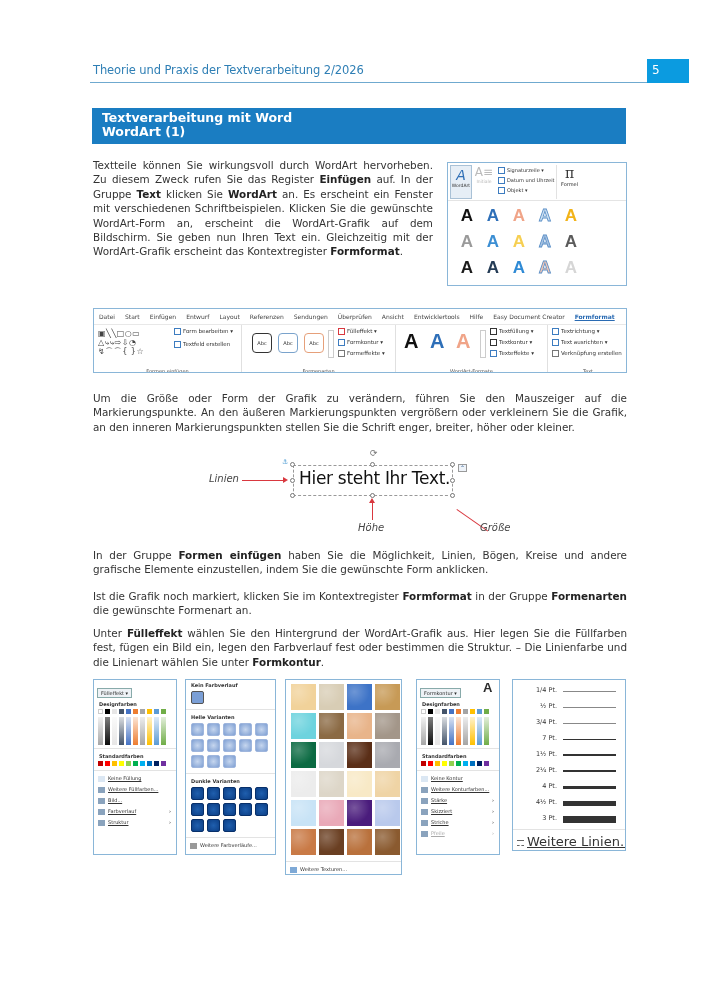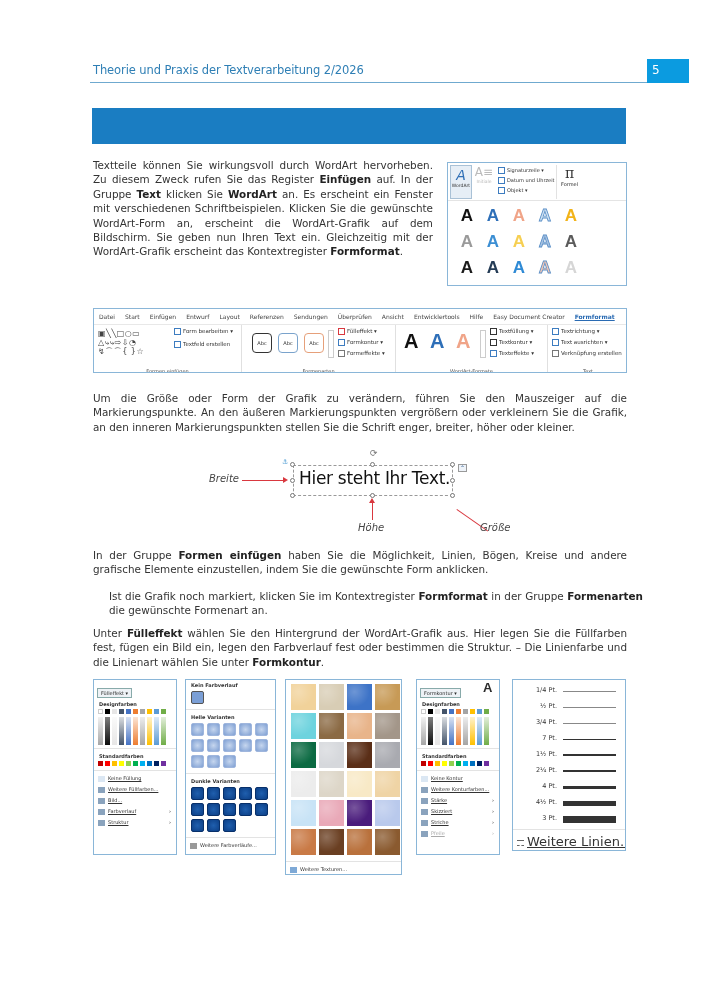--- a/index.html
+++ b/index.html
@@ -13,21 +13,21 @@
 
   
   .section-title { position: absolute; left: 92px; top: 108px; width: 534px; height: 36px; background: #1a7dc2; color: #fff; font-size: 12.5px; font-weight: bold; line-height: 14px; padding: 3px 0 0 10px; }
 
   
   .para { position: absolute; font-size: 10.4px; line-height: 14.4px; color: #333; text-align: justify; }
   .para b { font-weight: bold; color: #222; }
   .p1 { left: 93px; top: 158px; width: 340px; }
   .p2 { left: 93px; top: 391px; width: 534px; }
   .p3 { left: 93px; top: 548px; width: 534px; }
-  .p4 { left: 93px; top: 589px; width: 534px; margin-left: 16px; }
+  .p4 { left: 93px; top: 589px; width: 534px; }
   .p5 { left: 93px; top: 626px; width: 534px; }
 
   
   .shot { position: absolute; border: 1.5px solid #8ab6d8; background: #fff; overflow: hidden; font-family: "DejaVu Sans", sans-serif; }
 
   
   .wa-gallery { left: 447px; top: 162px; width: 180px; height: 124px; }
   .wa-ribbon { position: absolute; left: 0; top: 0; width: 100%; height: 38px; border-bottom: 1px solid #e4e4e4; }
   .wa-btn { position: absolute; left: 2px; top: 2px; width: 22px; height: 34px; border: 1px solid #a9c1d6; background: #e6eef6; text-align: center; }
   .wa-btn .glyph { font-size: 14px; color: #2f6fb6; font-style: italic; display: block; margin-top: 1px; }
@@ -100,20 +100,22 @@
   .weight-row .wline { position: absolute; left: 50px; width: 53px; background: #333; }
 </style>
 </head>
 <body>
 
 <div class="running-head">Theorie und Praxis der Textverarbeitung 2/2026</div>
 <div class="head-rule"></div>
 <div class="page-num">5</div>
 
 <div class="section-title">
+  <div>Textverarbeitung mit Word</div>
+  <div>WordArt (1)</div>
 </div>
 
 <p class="para p1"><span>Textteile können Sie wirkungsvoll durch WordArt hervorheben. Zu diesem Zweck rufen Sie das Register </span><b>Einfügen</b><span> auf. In der Gruppe </span><b>Text</b><span> klicken Sie </span><b>WordArt</b><span> an. Es erscheint ein Fenster mit verschiedenen Schriftbeispielen. Klicken Sie die gewünschte WordArt-Form an, erscheint die WordArt-Grafik auf dem Bildschirm. Sie geben nun Ihren Text ein. Gleichzeitig mit der WordArt-Grafik erscheint das Kontextregister </span><b>Formformat</b><span>.</span></p>
 
 <div class="shot wa-gallery">
   <div class="wa-ribbon">
     <div class="wa-btn">
       <span class="glyph">A</span>
       <span class="lbl">WordArt</span>
     </div>
@@ -203,21 +205,21 @@
   <div class="handle" style="left:95px;top:14px;"></div>
   <div class="handle" style="left:175px;top:14px;"></div>
   <div class="handle" style="left:255px;top:14px;"></div>
   <div class="handle" style="left:95px;top:30px;"></div>
   <div class="handle" style="left:255px;top:30px;"></div>
   <div class="handle" style="left:95px;top:45px;"></div>
   <div class="handle" style="left:175px;top:45px;"></div>
   <div class="handle" style="left:255px;top:45px;"></div>
   <div class="layout-ic">⌃</div>
 
-  <div class="fig-label" style="left:14px;top:25px;">Breite</div>
+  <div class="fig-label" style="left:14px;top:25px;">Linien</div>
   <div class="arrow-line" style="left:47px;top:32px;width:42px;height:1px;"></div>
   <div style="position:absolute;left:88px;top:29px;width:0;height:0;border-left:5px solid #d9383f;border-top:3px solid transparent;border-bottom:3px solid transparent;"></div>
 
   <div class="arrow-line" style="left:177px;top:52px;width:1px;height:20px;"></div>
   <div style="position:absolute;left:174px;top:50px;width:0;height:0;border-bottom:5px solid #d9383f;border-left:3px solid transparent;border-right:3px solid transparent;"></div>
   <div class="fig-label" style="left:163px;top:74px;">Höhe</div>
 
   <div class="arrow-line" style="left:262px;top:61px;width:38px;height:1px;transform:rotate(35deg);transform-origin:0 0;"></div>
   <div class="fig-label" style="left:285px;top:74px;">Größe</div>
 </div>

